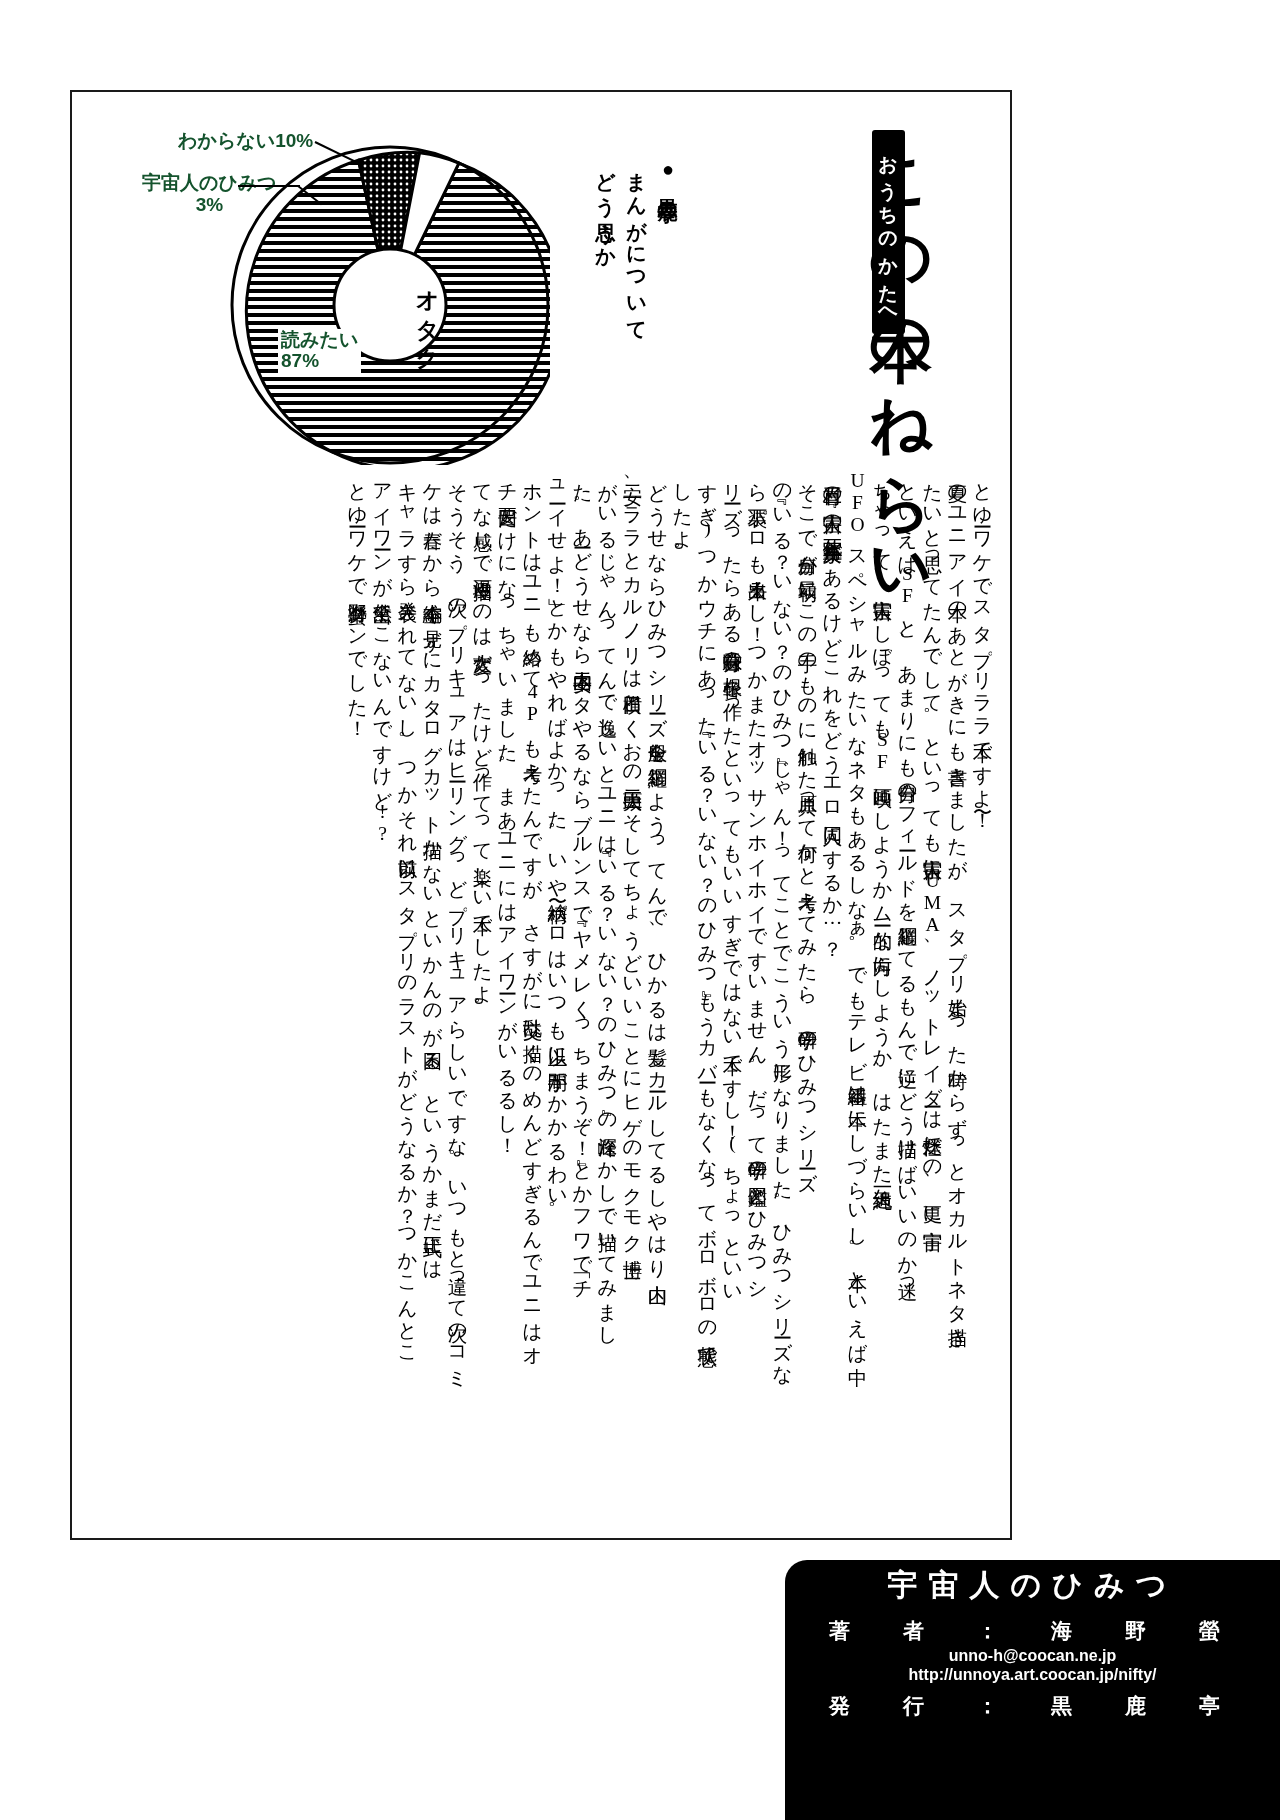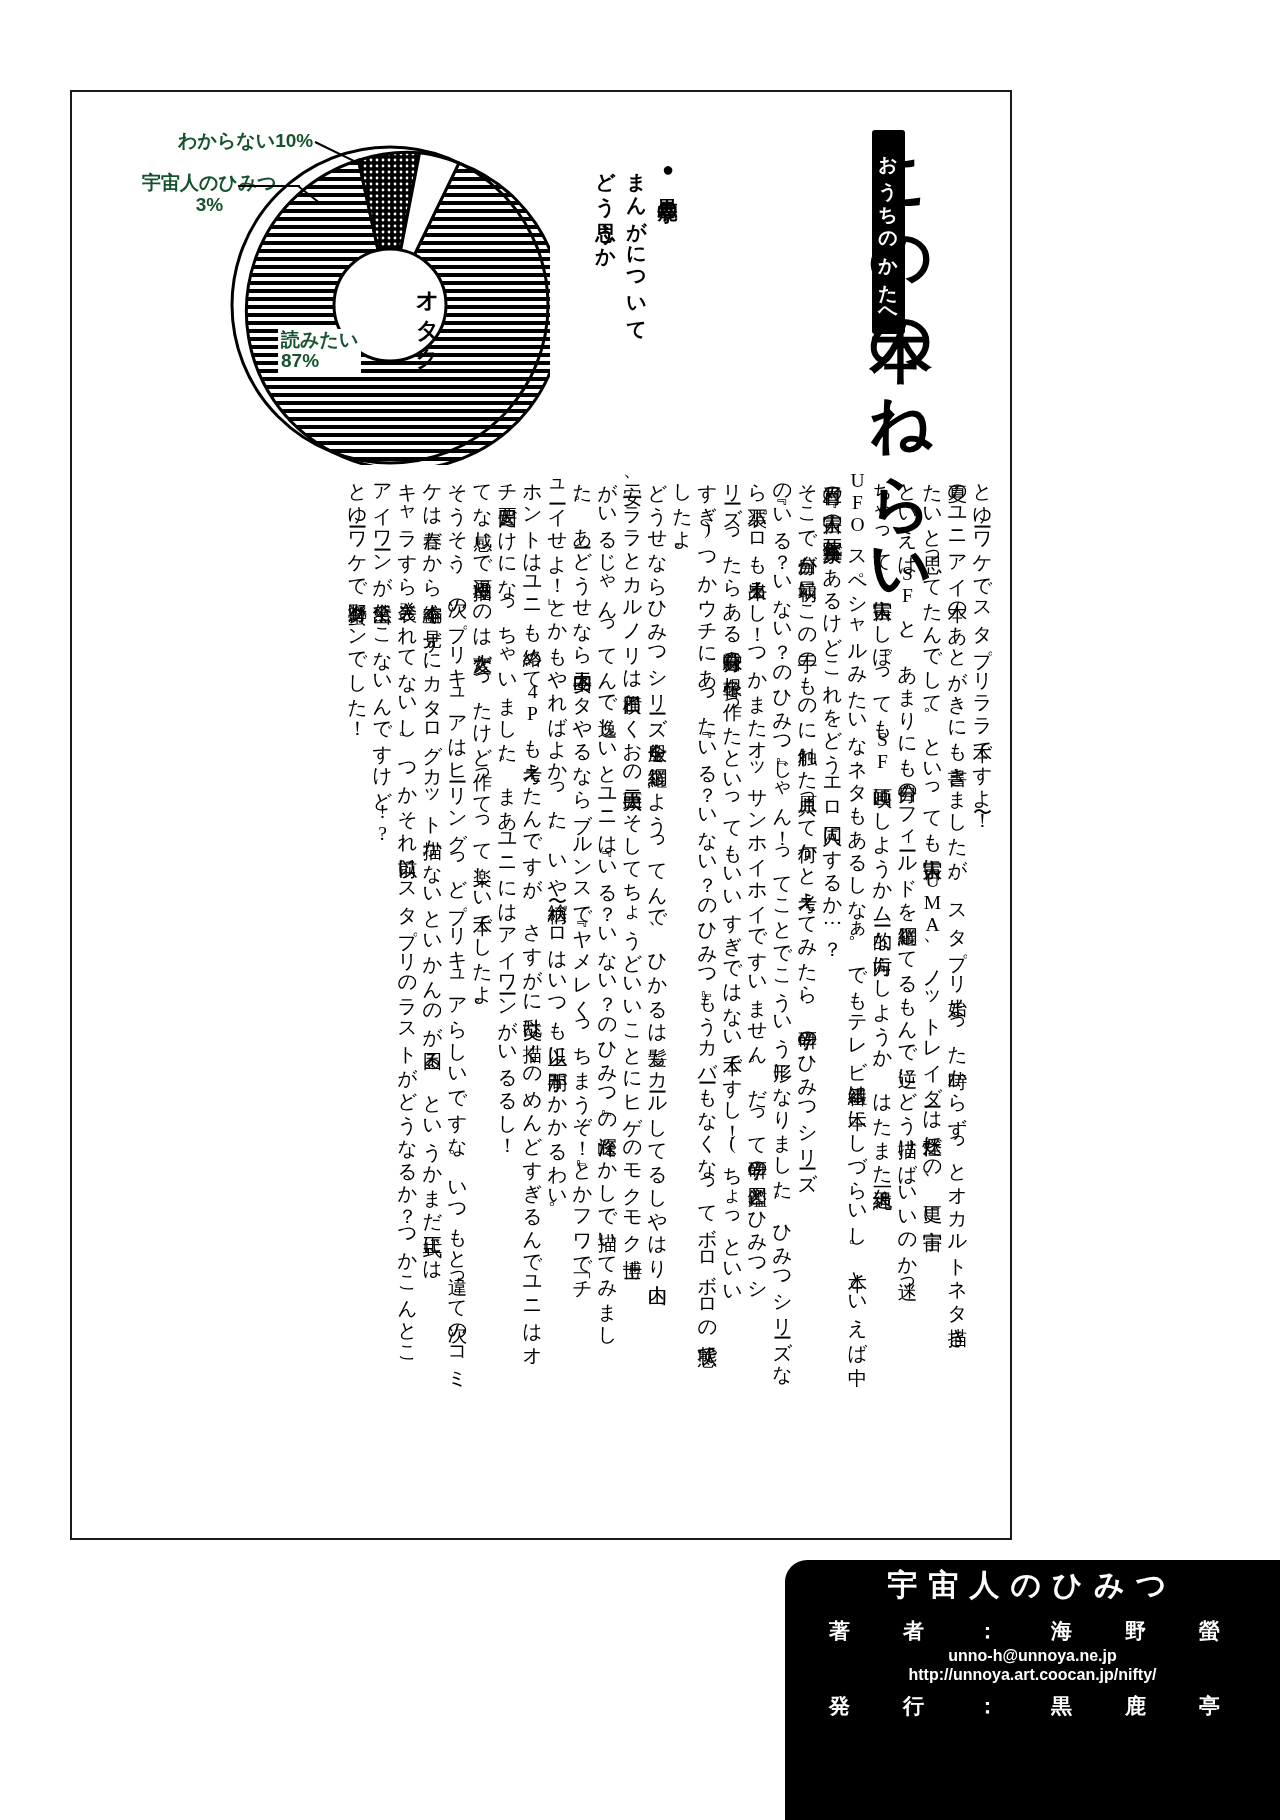--- a/index.html
+++ b/index.html
@@ -244,18 +244,18 @@
       <div class="col">そうそう、次のプリキュアはヒーリングっどプリキュアらしいですな。いつもと違って次のコミ</div>
       <div class="col">ケは春だから本編全く見ずにカタログカット描かないといかんのが困る。というかまだ正式には</div>
       <div class="col">キャラすら発表されてないし。つかそれ以前にスタプリのラストがどうなるか？つかこんとこ</div>
       <div class="col">アイワーンが全然出てこないんですけど!?</div>
       <div class="col">とゆーワケで海野螢クンでした！</div>
     </div>
 
   <div class="colophon">
     <div class="c-title">宇宙人のひみつ</div>
     <div class="c-author">著　者　：　海　野　螢</div>
-    <div class="c-mail">unno-h@unnoya.ne.jp</div>
+    <div class="c-mail">unno-h@coocan.ne.jp</div>
     <div class="c-url">http://unnoya.art.coocan.jp/nifty/</div>
     <div class="c-pub">発　行　：　黒　鹿　亭</div>
   </div>
 
 </div>
 
 </body></html>

